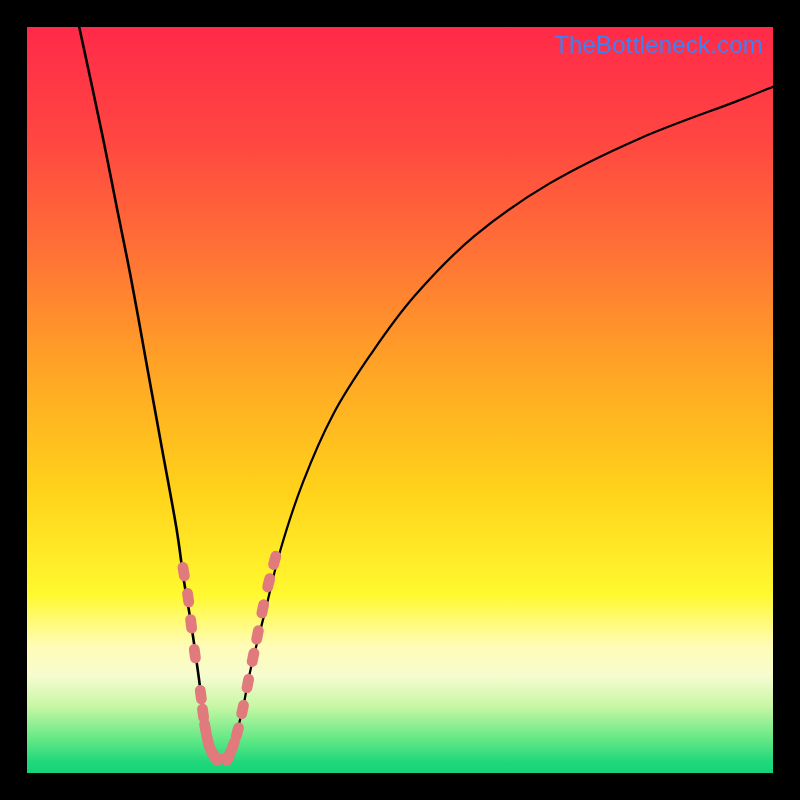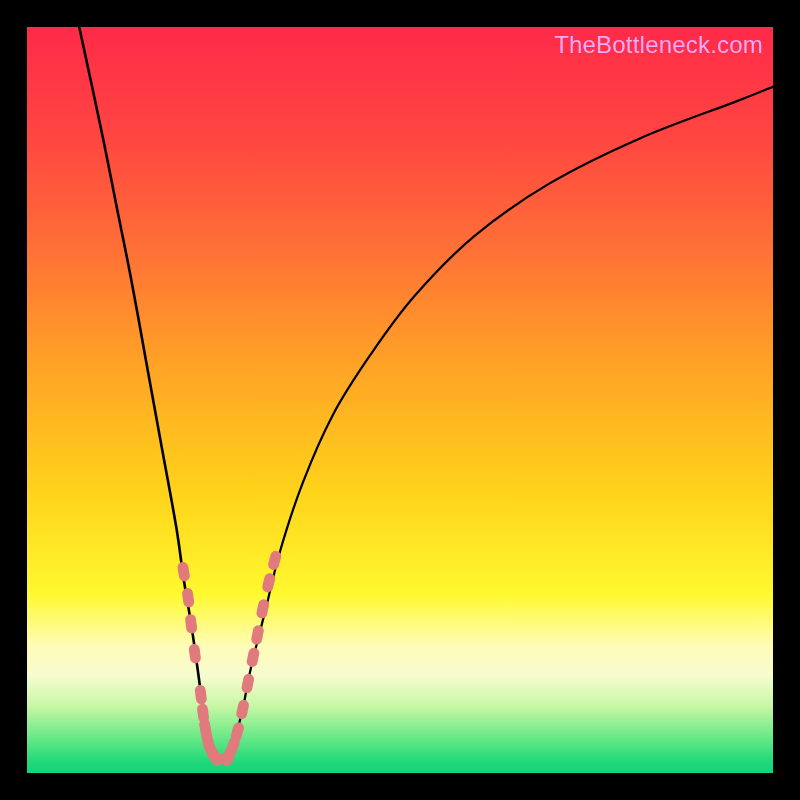--- a/index.html
+++ b/index.html
@@ -23,21 +23,21 @@
     position: absolute;
     left: 0;
     top: 0;
     width: 100%;
     height: 100%;
   }
   .watermark {
     position: absolute;
     top: 4px;
     right: 10px;
-    color: #f0abfc;
+    color: #3b82f6;
     font-size: 24px;
     font-weight: 500;
     letter-spacing: 0.2px;
     user-select: none;
   }
   svg.curves {
     position: absolute;
     left: 0;
     top: 0;
     width: 100%;

